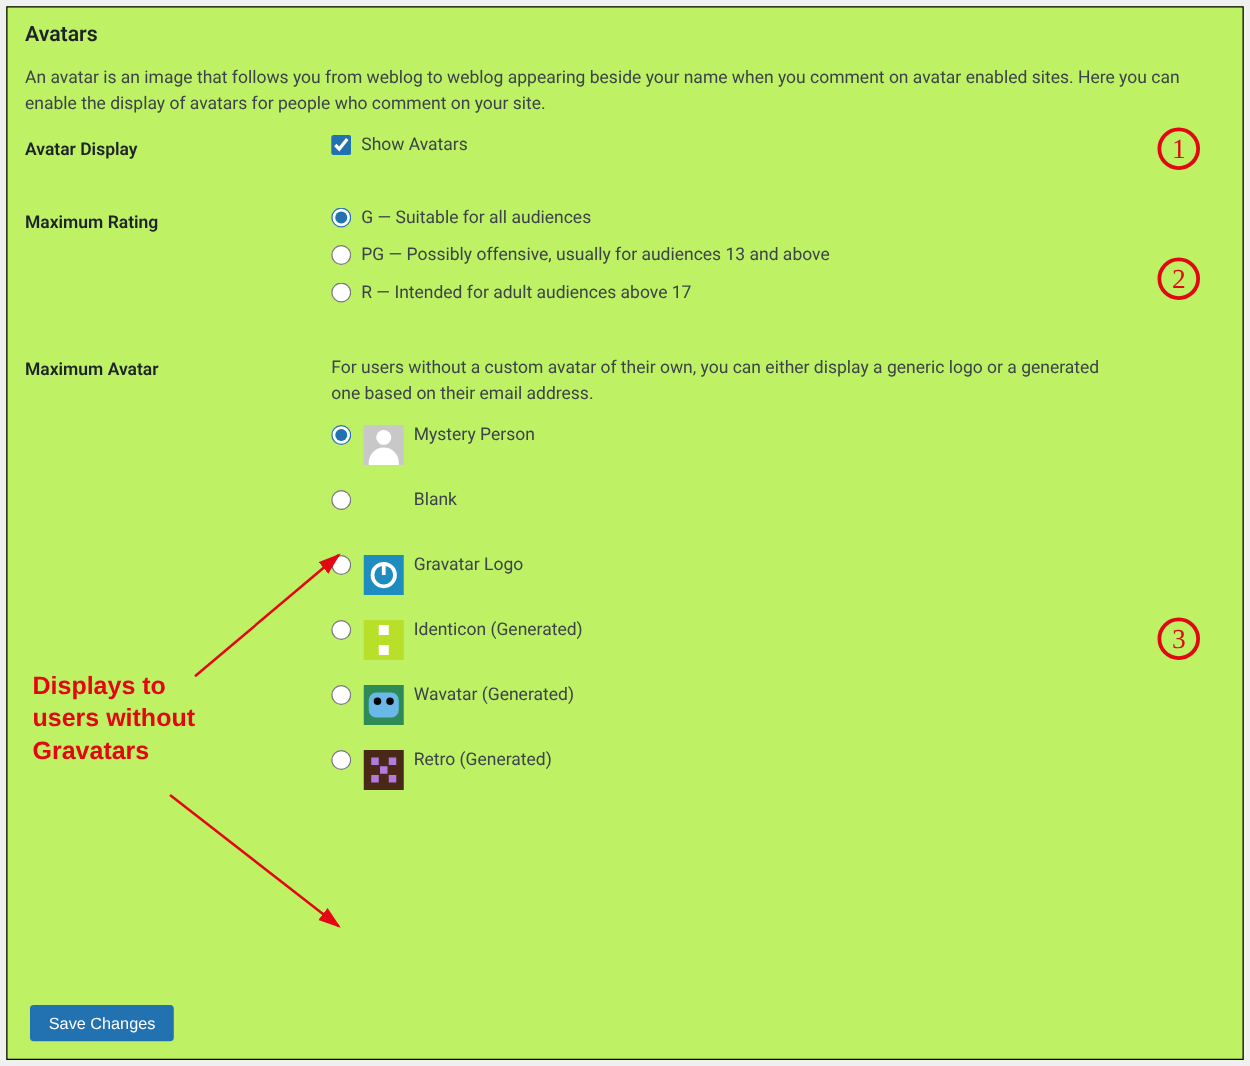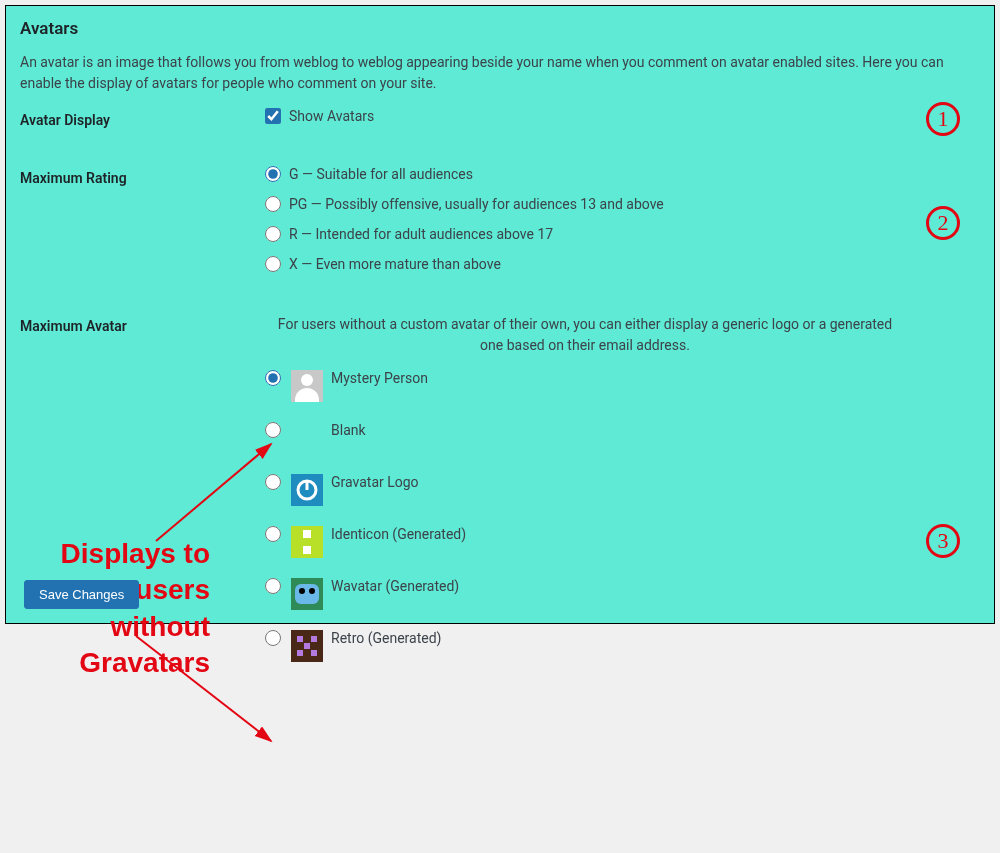--- a/index.html
+++ b/index.html
@@ -5,22 +5,22 @@
     * { box-sizing: border-box; margin: 0; padding: 0; }
     body {
       font-family: -apple-system, BlinkMacSystemFont, "Segoe UI", Roboto, sans-serif;
       background: #f0f0f1;
       width: 1000px;
       height: 853px;
       padding: 5px;
     }
     .panel {
       border: 1px solid #000;
-      background: #5eead4;
-      height: 619px;
+      background: #bef264;
+      height: 843px;
       padding: 12px 14px 12px 14px;
       position: relative;
     }
     h2 {
       font-size: 17px;
       font-weight: 600;
       color: #1d2327;
       margin-bottom: 14px;
     }
     .description {
@@ -73,21 +73,20 @@
       font-weight: 400;
       color: #e30613;
       font-family: Georgia, serif;
     }
     .helper-text {
       font-size: 14px;
       color: #3c434a;
       line-height: 1.5;
       margin-bottom: 14px;
       max-width: 640px;
-      text-align: center;
     }
     .avatar-line {
       display: flex;
       margin-bottom: 20px;
     }
     .avatar-line input[type="radio"] {
       width: 16px;
       height: 16px;
       accent-color: #2271b1;
       margin-right: 10px;
@@ -138,27 +137,27 @@
     }
     .monster-body::before { left:4px; }
     .monster-body::after { right:4px; }
     .retro-icon { background: #4a2818; position:relative; }
     .retro-icon::before {
       content:""; position:absolute; width: 6px; height:6px; background:#b47ae0; top:6px; left:6px;
       box-shadow: 14px 0 #b47ae0, 7px 7px #b47ae0, 0 14px #b47ae0, 14px 14px #b47ae0;
     }
     .annotation {
       position: absolute;
-      left: 44px;
+      left: 20px;
       top: 530px;
       color: #e30613;
       font-family: Arial, sans-serif;
       font-weight: 700;
-      font-size: 28px;
-      text-align: right;
+      font-size: 20px;
+      text-align: left;
       line-height: 1.3;
       width: 160px;
       font-stretch: condensed;
     }
     .save-button {
       background: #2271b1;
       color: #fff;
       border: 1px solid #2271b1;
       border-radius: 3px;
       padding: 6px 14px;
@@ -198,24 +197,20 @@
         <input type="radio" name="rating" checked="" style="">
         <span>G — Suitable for all audiences</span>
       </label>
       <label class="radio-line">
         <input type="radio" name="rating" style="">
         <span>PG — Possibly offensive, usually for audiences 13 and above</span>
       </label>
       <label class="radio-line">
         <input type="radio" name="rating" style="">
         <span>R — Intended for adult audiences above 17</span>
-      </label>
-      <label class="radio-line">
-        <input type="radio" name="rating" style="">
-        <span>X — Even more mature than above</span>
       </label>
     </div>
     <div class="circle-badge" style="top:40px;">2</div>
   </div>
 
   <div class="form-row" style="margin-bottom:0;">
     <div class="row-label">Maximum Avatar</div>
     <div class="row-content">
       <p class="helper-text">For users without a custom avatar of their own, you can either display a generic logo or a generated one based on their email address.</p>
 

